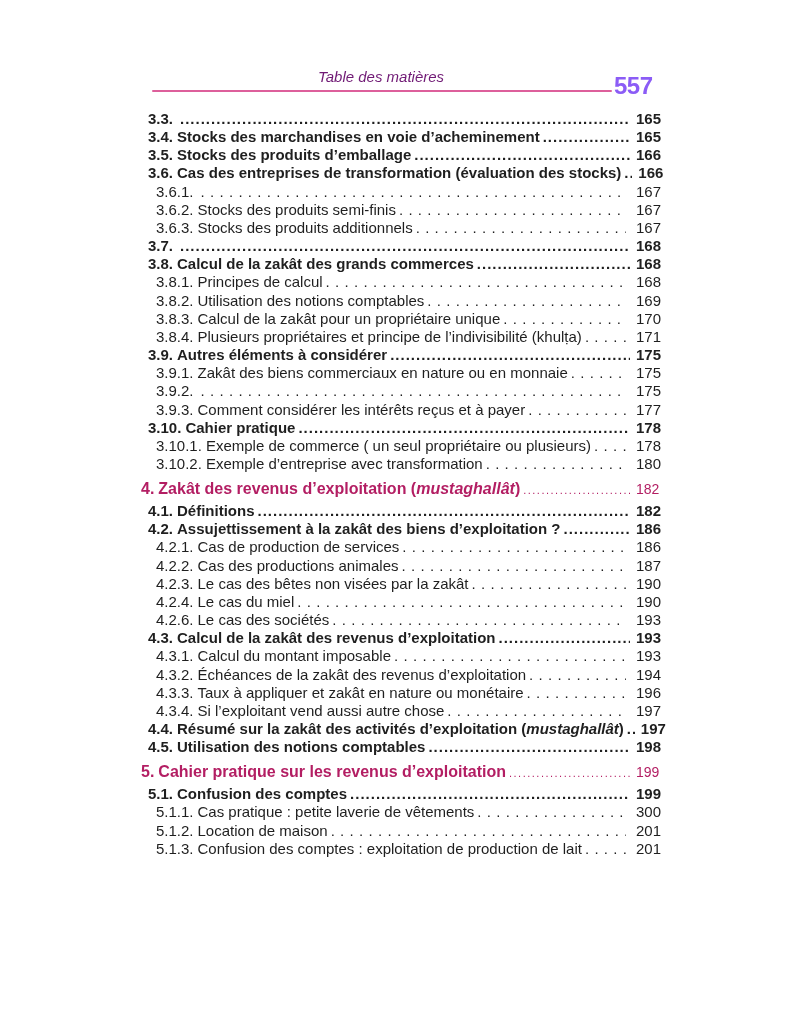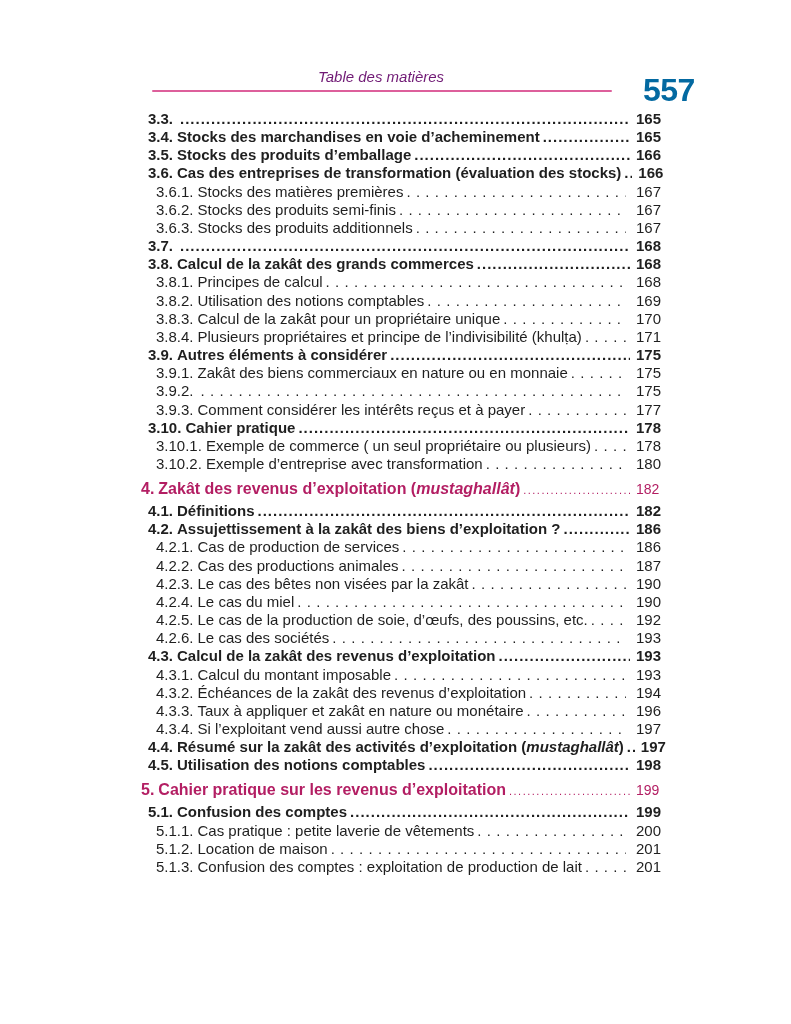--- a/index.html
+++ b/index.html
@@ -18,21 +18,21 @@
   .header-title{
     position:absolute;top:68px;left:152px;width:458px;
     text-align:center;font-style:italic;font-size:15px;color:#701a75;
   }
   .header-rule{
     position:absolute;top:90px;left:152px;width:460px;height:2px;
     background:var(--rule);border-radius:1px;
   }
   .folio{
     position:absolute;top:72px;left:614px;
-    font-size:32px;font-weight:700;color:#0369a1;letter-spacing:-0.5px;margin-left:29px;
+    font-size:24px;font-weight:700;color:#8b5cf6;letter-spacing:-0.5px;
   }
 
   
   .toc{position:absolute;top:110px;left:141px;width:521px;}
   .row{
     display:flex;align-items:baseline;
     font-size:15px;line-height:18.15px;white-space:nowrap;
   }
   .row .num{margin-right:4px;flex:none;}
   .row .title{flex:none;}
@@ -89,21 +89,20 @@
     <span class="pg">166</span>
   </div>
       <div class="row lv2">
     <span class="num">3.6.</span>
     <span class="title">Cas des entreprises de transformation (évaluation des stocks)</span>
     <span class="leader"></span>
     <span class="pg">166</span>
   </div>
       <div class="row lv3">
     <span class="num">3.6.1.</span>
-    <span class="title">Stocks des matières premières</span>
     <span class="leader"></span>
     <span class="pg">167</span>
   </div>
       <div class="row lv3">
     <span class="num">3.6.2.</span>
     <span class="title">Stocks des produits semi-finis</span>
     <span class="leader"></span>
     <span class="pg">167</span>
   </div>
       <div class="row lv3">
@@ -224,26 +223,20 @@
     <span class="leader"></span>
     <span class="pg">190</span>
   </div>
       <div class="row lv3">
     <span class="num">4.2.4.</span>
     <span class="title">Le cas du miel</span>
     <span class="leader"></span>
     <span class="pg">190</span>
   </div>
       <div class="row lv3">
-    <span class="num">4.2.5.</span>
-    <span class="title">Le cas de la production de soie, d’œufs, des poussins, etc.</span>
-    <span class="leader"></span>
-    <span class="pg">192</span>
-  </div>
-      <div class="row lv3">
     <span class="num">4.2.6.</span>
     <span class="title">Le cas des sociétés</span>
     <span class="leader"></span>
     <span class="pg">193</span>
   </div>
       <div class="row lv2">
     <span class="num">4.3.</span>
     <span class="title">Calcul de la zakât des revenus d’exploitation</span>
     <span class="leader"></span>
     <span class="pg">193</span>
@@ -293,21 +286,21 @@
       <div class="row lv2">
     <span class="num">5.1.</span>
     <span class="title">Confusion des comptes</span>
     <span class="leader"></span>
     <span class="pg">199</span>
   </div>
       <div class="row lv3">
     <span class="num">5.1.1.</span>
     <span class="title">Cas pratique : petite laverie de vêtements</span>
     <span class="leader"></span>
-    <span class="pg">200</span>
+    <span class="pg">300</span>
   </div>
       <div class="row lv3">
     <span class="num">5.1.2.</span>
     <span class="title">Location de maison</span>
     <span class="leader"></span>
     <span class="pg">201</span>
   </div>
       <div class="row lv3">
     <span class="num">5.1.3.</span>
     <span class="title">Confusion des comptes : exploitation de production de lait</span>

